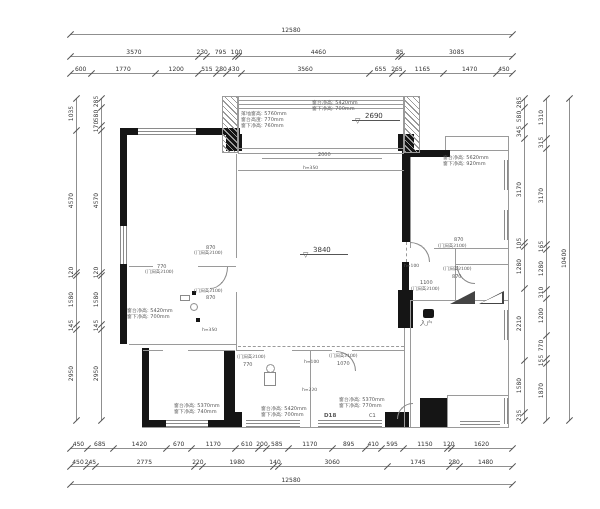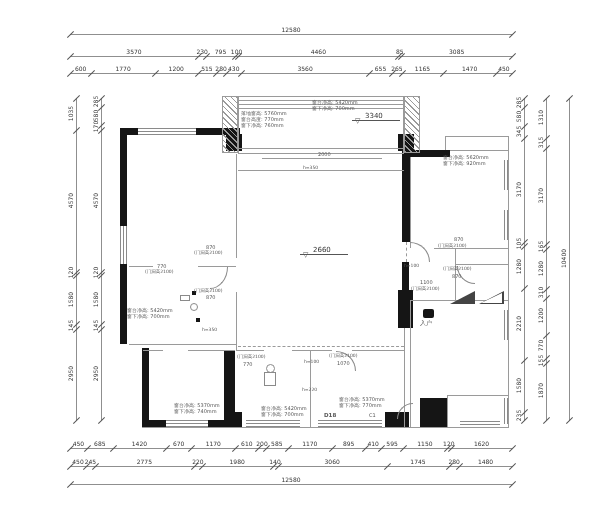--- a/index.html
+++ b/index.html
@@ -124,26 +124,26 @@
     <i class="w" style="left:192px;top:291px;width:4px;height:4px"></i>
     <i class="w" style="left:196px;top:318px;width:4px;height:4px"></i>
 
     <i class="w" style="left:423px;top:309px;width:11px;height:9px;border-radius:2px"></i>
     <i class="tri" style="left:450px;top:291px;width:25px;height:13px"></i>
     <i class="tri" style="left:479px;top:291px;width:25px;height:13px"></i>
     <i class="tri-i" style="left:481px;top:293px;width:21px;height:10px"></i>
   </div>
 
   <div class="lvl" style="left:352px;top:112px">
-    <div class="lvl-num">3340</div>
+    <div class="lvl-num">2690</div>
     <div class="lvl-line"></div>
     <div class="lvl-tri">▽</div>
   </div>
   <div class="lvl" style="left:300px;top:246px">
-    <div class="lvl-num">2660</div>
+    <div class="lvl-num">3840</div>
     <div class="lvl-line"></div>
     <div class="lvl-tri">▽</div>
   </div>
 
   <div id="dims">
       <div class="dimline" style="left: 70px; top: 34px; width: 442px; height: 1px;"></div>
       <div class="tick" style="left: 66px; top: 34px;"></div>
       <div class="tick" style="left: 508px; top: 34px;"></div>
       <div class="dimlab" style="left: 271px; top: 26px; width: 40px;">12580</div>
       <div class="dimline" style="left: 70px; top: 56px; width: 442px; height: 1px;"></div>

